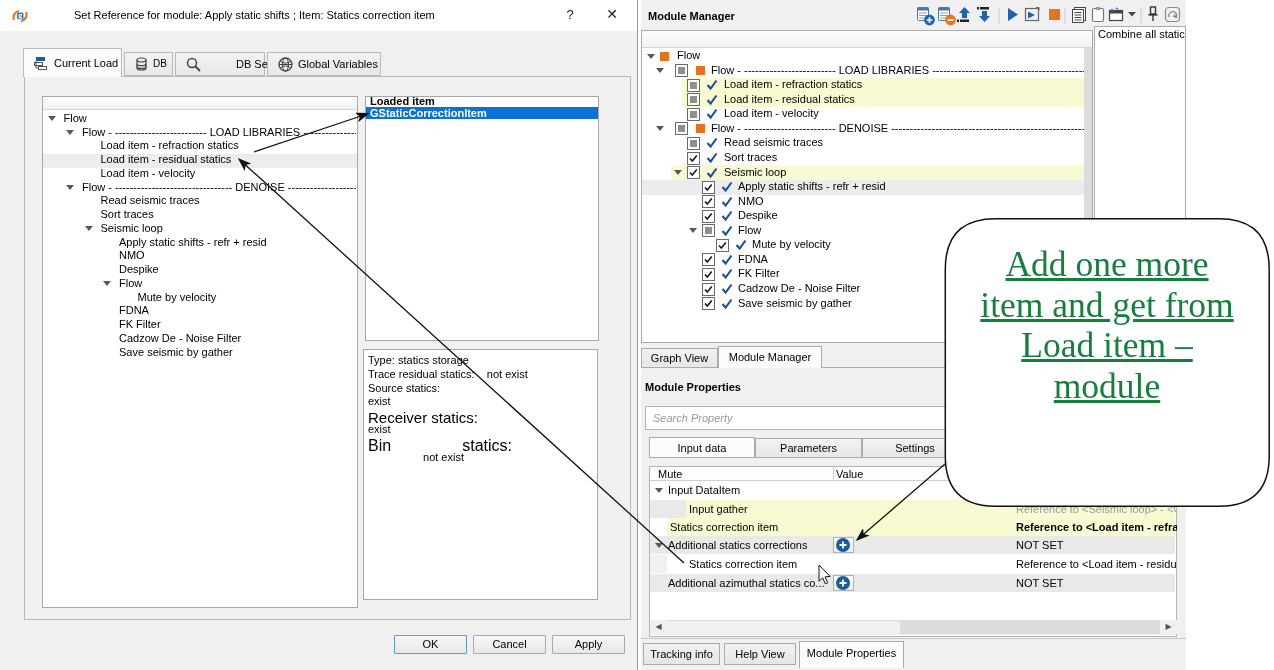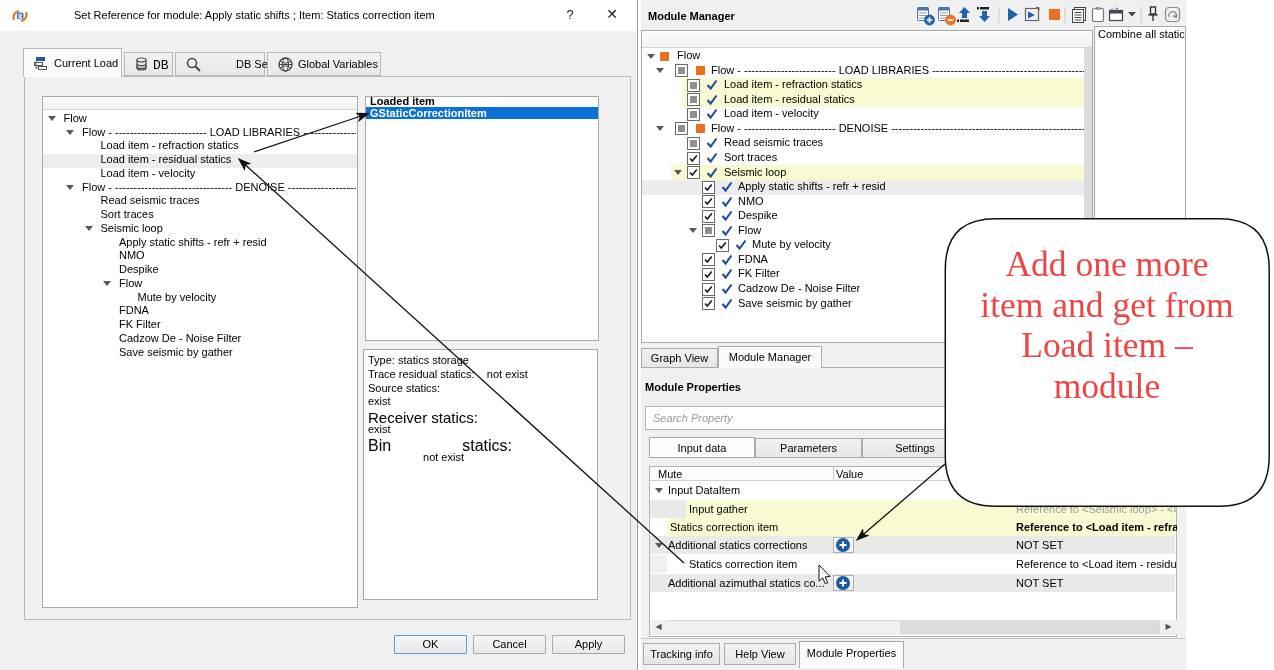--- a/index.html
+++ b/index.html
@@ -23,21 +23,21 @@
         <path d="M2 5 v7 h2" stroke="#555" fill="none"></path>
       </svg></span>
     <span style="position:absolute;left:30px;top:8px;font-size:11px;white-space:nowrap;">Current Load</span>
   </div>
 <div style="position:absolute;left:124px;top:52px;width:49px;height:24px;background:linear-gradient(#f2f2f2,#e8e8e8);border:1px solid #b9b9b9;box-sizing:border-box;z-index:2;">
     <span style="position:absolute;left:10px;top:4px;"><svg width="13" height="14">
         <ellipse cx="6.5" cy="3" rx="4.5" ry="2" fill="none" stroke="#444" stroke-width="1.2"></ellipse>
         <path d="M2 3 v8 c0 1.1 2 2 4.5 2 s4.5 -0.9 4.5 -2 v-8" fill="none" stroke="#444" stroke-width="1.2"></path>
         <path d="M2 6.7 c0 1.1 2 2 4.5 2 s4.5 -0.9 4.5 -2 M2 9.4 c0 1.1 2 2 4.5 2 s4.5 -0.9 4.5 -2" fill="none" stroke="#444" stroke-width="1.2"></path>
       </svg></span>
-    <span style="position:absolute;left:28px;top:5px;font-size:13px;white-space:nowrap;font-family:Liberation Mono, monospace;">DB</span>
+    <span style="position:absolute;left:28px;top:5px;font-size:10px;white-space:nowrap;">DB</span>
   </div>
 <div style="position:absolute;left:175px;top:52px;width:90px;height:24px;background:linear-gradient(#f2f2f2,#e8e8e8);border:1px solid #b9b9b9;box-sizing:border-box;z-index:2;">
     <span style="position:absolute;left:10px;top:4px;"><svg width="15" height="15">
         <circle cx="6" cy="6" r="4.5" fill="none" stroke="#444" stroke-width="1.5"></circle>
         <line x1="9.5" y1="9.5" x2="14" y2="14" stroke="#444" stroke-width="1.8"></line>
       </svg></span>
     <span style="position:absolute;left:30px;top:5px;font-size:11px;white-space:nowrap;padding-left:30px;">DB Search</span>
   </div>
 <div style="position:absolute;left:267px;top:52px;width:114px;height:24px;background:linear-gradient(#f2f2f2,#e8e8e8);border:1px solid #b9b9b9;box-sizing:border-box;z-index:2;">
     <span style="position:absolute;left:10px;top:4px;"><svg width="15" height="15">
@@ -364,17 +364,17 @@
 <marker id="ah" markerWidth="14" markerHeight="10" refX="11" refY="5" orient="auto" markerUnits="userSpaceOnUse">
         <path d="M0 0 L14 5 L0 10 L3.5 5 Z" fill="#111"></path>
       </marker>
 </defs>
 <line x1="254" y1="152" x2="367" y2="114" stroke="#111" stroke-width="1.3" marker-end="url(#ah)"></line>
 <line x1="684" y1="563" x2="240" y2="160" stroke="#111" stroke-width="1.3" marker-end="url(#ah)"></line>
 <path d="M1269.2 269 L1269.2 456 Q1269.2 506.3 1219 506.3 L995.5 506.3 Q945.3 506.3 945.3 456 L945.3 269 Q945.3 218.7 995.5 218.7 L1219 218.7 Q1269.2 218.7 1269.2 269 Z" fill="#fff" stroke="#111" stroke-width="1.5"></path>
 <line x1="945" y1="464" x2="858" y2="539" stroke="#111" stroke-width="1.3" marker-end="url(#ah)"></line>
 <path d="M819 565 l0 16.2 l3.7 -3.3 l2.6 6 l2.4 -1.1 l-2.6 -5.9 l5 -0.5 Z" fill="#fff" stroke="#111" stroke-width="1"></path>
 </svg>
-<div style="position:absolute;left:943px;top:244px;width:328px;height:250px;z-index:11;text-align:center;font-family:Liberation Serif,serif;font-size:35.5px;color:#ef4444;">
+<div style="position:absolute;left:943px;top:244px;width:328px;height:250px;z-index:11;text-align:center;font-family:Liberation Serif,serif;font-size:35.5px;color:#15803d;text-decoration:underline;">
     <div style="height:40.6px;line-height:40.6px;">Add one more</div>
     <div style="height:40.6px;line-height:40.6px;">item and get from</div>
     <div style="height:40.6px;line-height:40.6px;">Load item –</div>
     <div style="height:40.6px;line-height:40.6px;">module</div>
   </div>
 </body></html>

